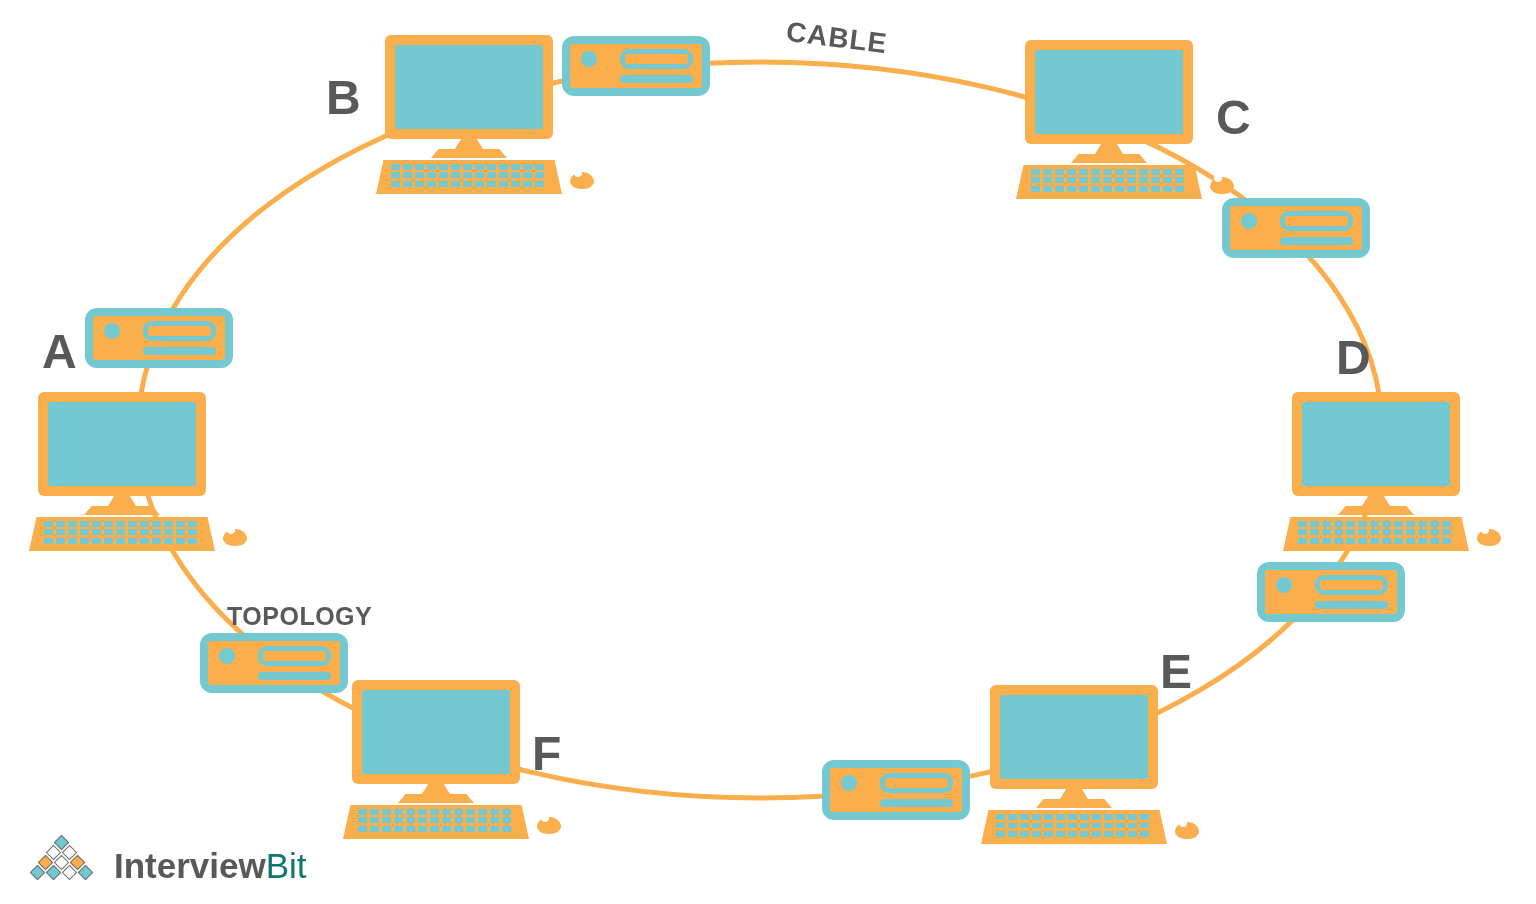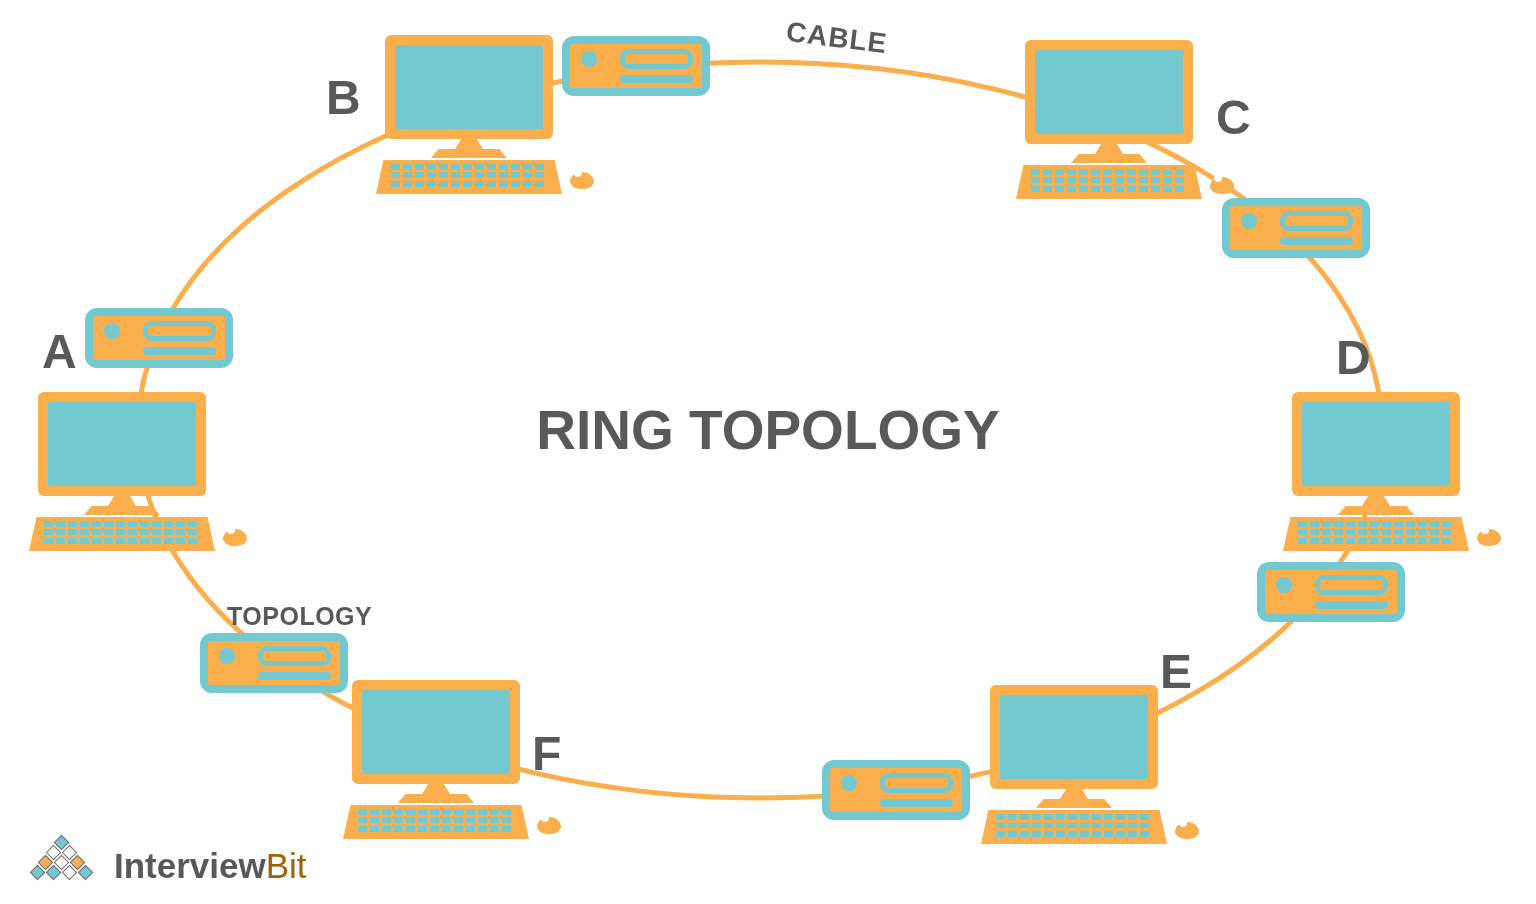--- a/index.html
+++ b/index.html
@@ -58,21 +58,21 @@
   
   .logo{position:absolute;left:32px;top:837px;display:flex;align-items:flex-end;z-index:3;}
   .logo-pyramid{position:relative;width:68px;height:48px;}
   .diamond{position:absolute;width:11px;height:11px;transform:rotate(45deg);
     border:1.8px solid #6D6E71;}
   .diamond.teal{background:var(--teal);}
   .diamond.orange{background:var(--orange);}
   .diamond.white{background:#fff;}
   .logo-text{margin-left:14px;font-size:35px;line-height:1;color:var(--gray);padding-bottom:2px;}
   .logo-text .bold{font-weight:700;text-align:center;}
-  .logo-text .light{font-weight:400;color:#a16207;}
+  .logo-text .light{font-weight:400;color:#0f766e;}
 </style>
 </head>
 <body>
 
 <div class="canvas">
 
   <svg class="ring" width="1536" height="904">
     <ellipse cx="760" cy="430" rx="622" ry="368" fill="none" stroke="#FAAE4C" stroke-width="5"></ellipse>
   </svg>
 
@@ -198,21 +198,20 @@
 
   <div class="node-label" style="left:42px;top:328px;">A</div>
   <div class="node-label" style="left:326px;top:74px;">B</div>
   <div class="node-label" style="left:1216px;top:94px;">C</div>
   <div class="node-label" style="left:1336px;top:334px;">D</div>
   <div class="node-label" style="left:1160px;top:648px;">E</div>
   <div class="node-label" style="left:532px;top:730px;">F</div>
 
   <div class="cable-label">CABLE</div>
   <div class="repeater-label">TOPOLOGY</div>
-  <div class="title">RING TOPOLOGY</div>
 
   <div class="logo">
     <div class="logo-pyramid">
         <div class="diamond teal" style="left: 24px; top: 0px;"></div>
         <div class="diamond white" style="left: 16px; top: 10px;"></div>
         <div class="diamond white" style="left: 32px; top: 10px;"></div>
         <div class="diamond orange" style="left: 8px; top: 20px;"></div>
         <div class="diamond white" style="left: 24px; top: 20px;"></div>
         <div class="diamond orange" style="left: 40px; top: 20px;"></div>
         <div class="diamond teal" style="left: 0px; top: 30px;"></div>

